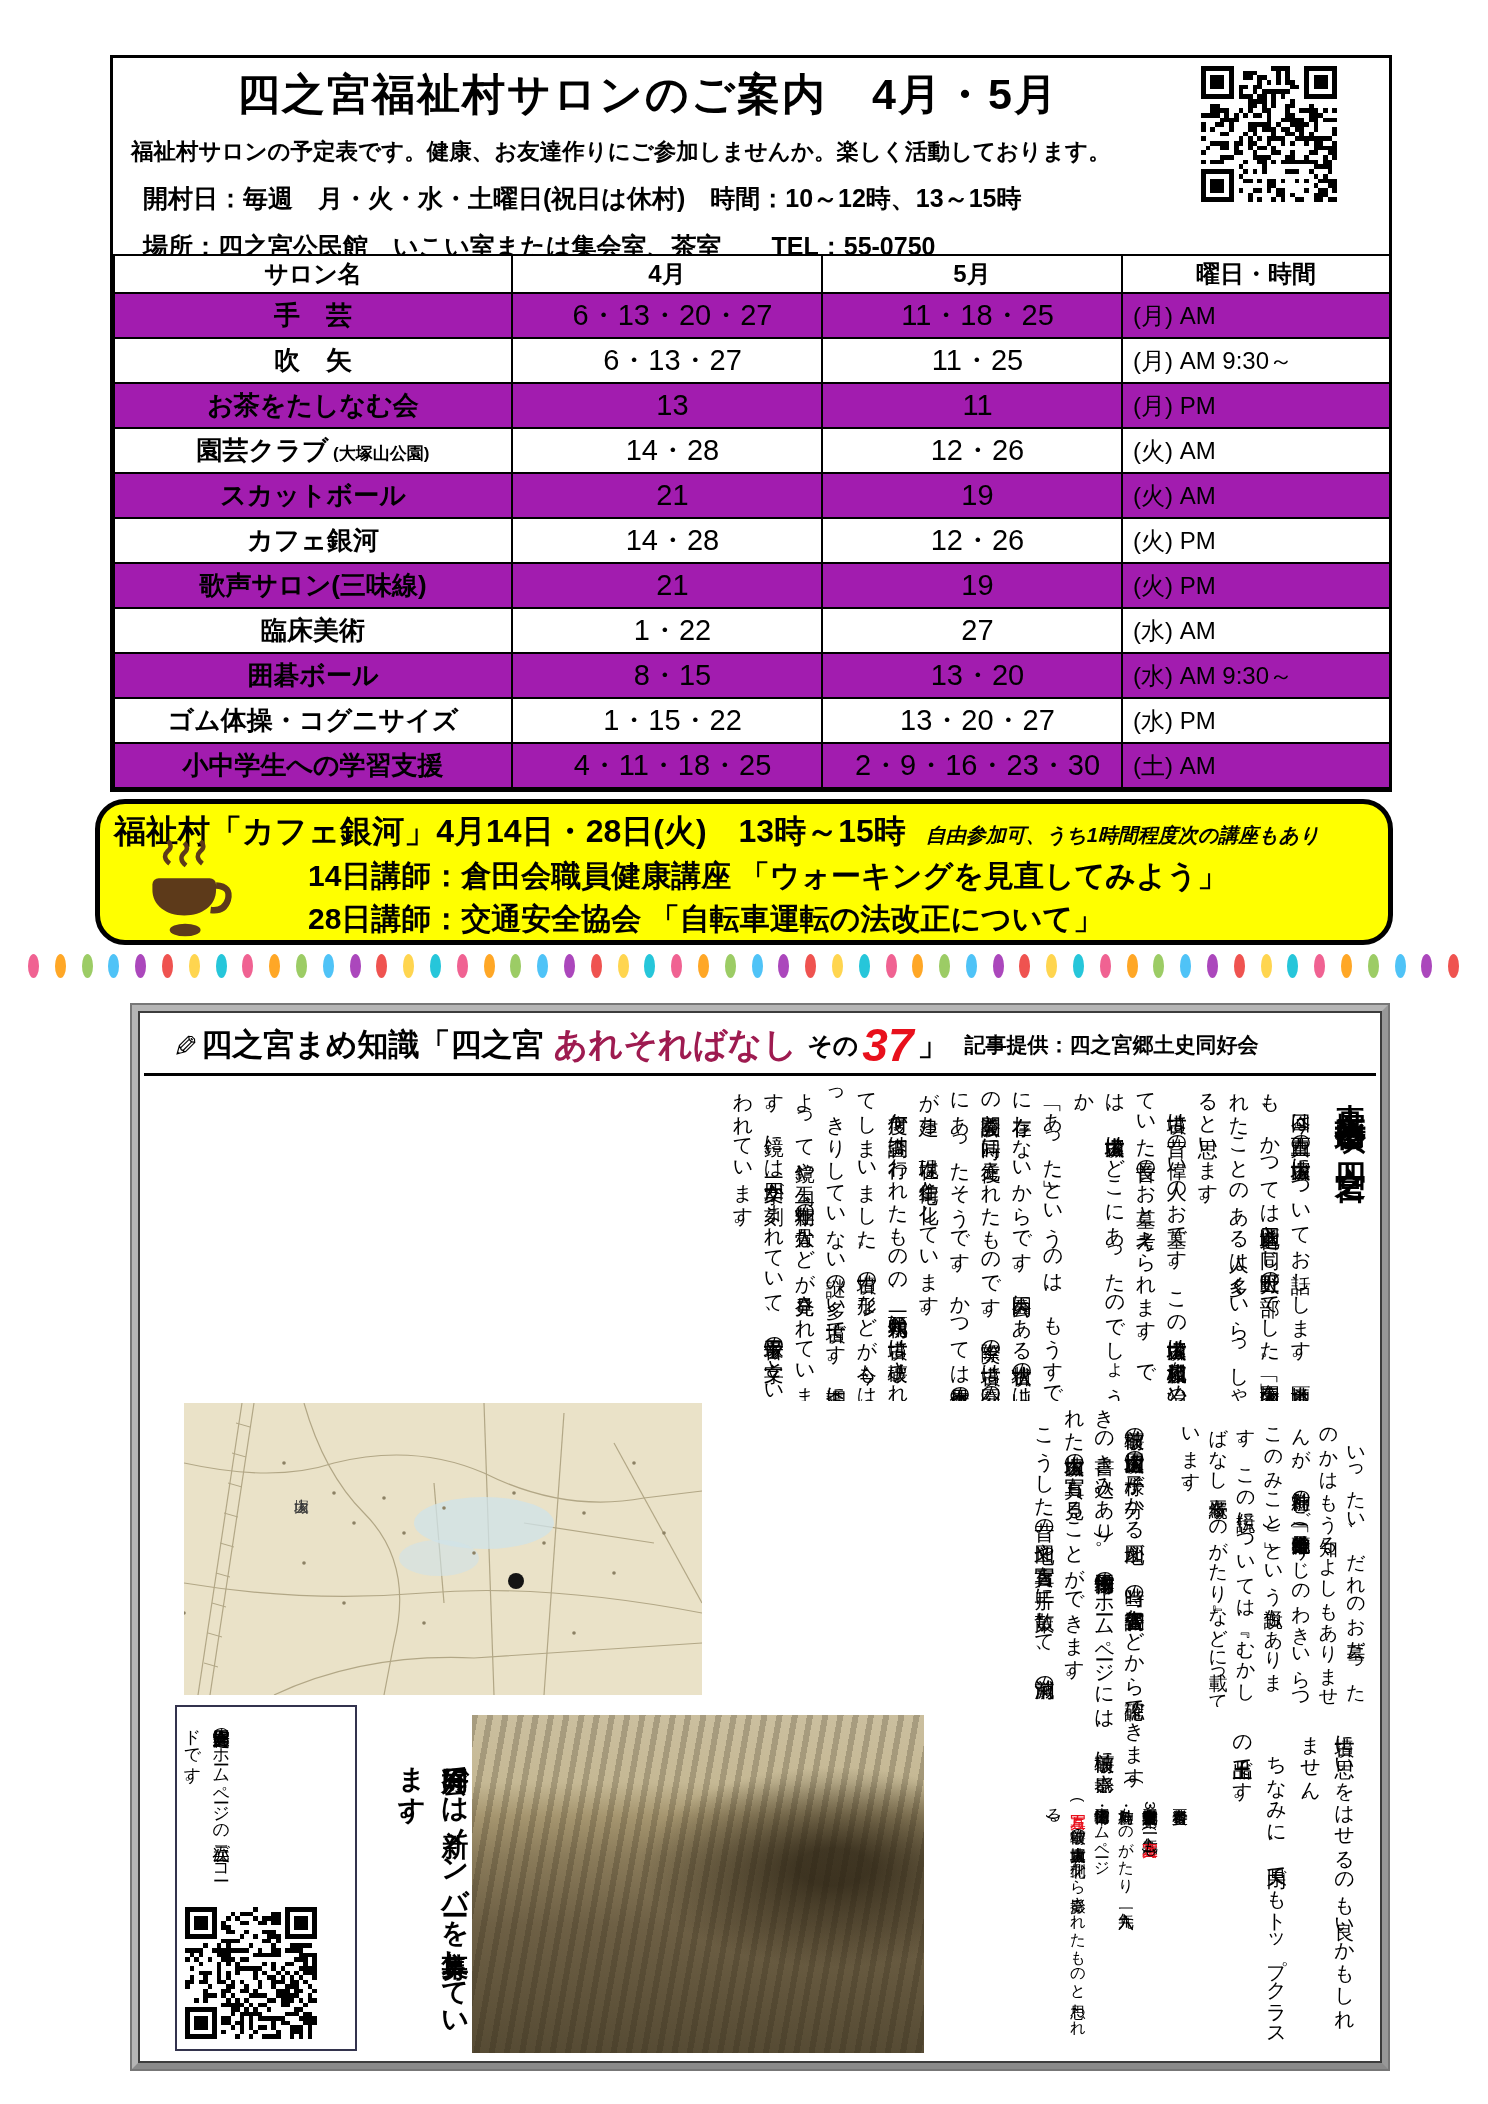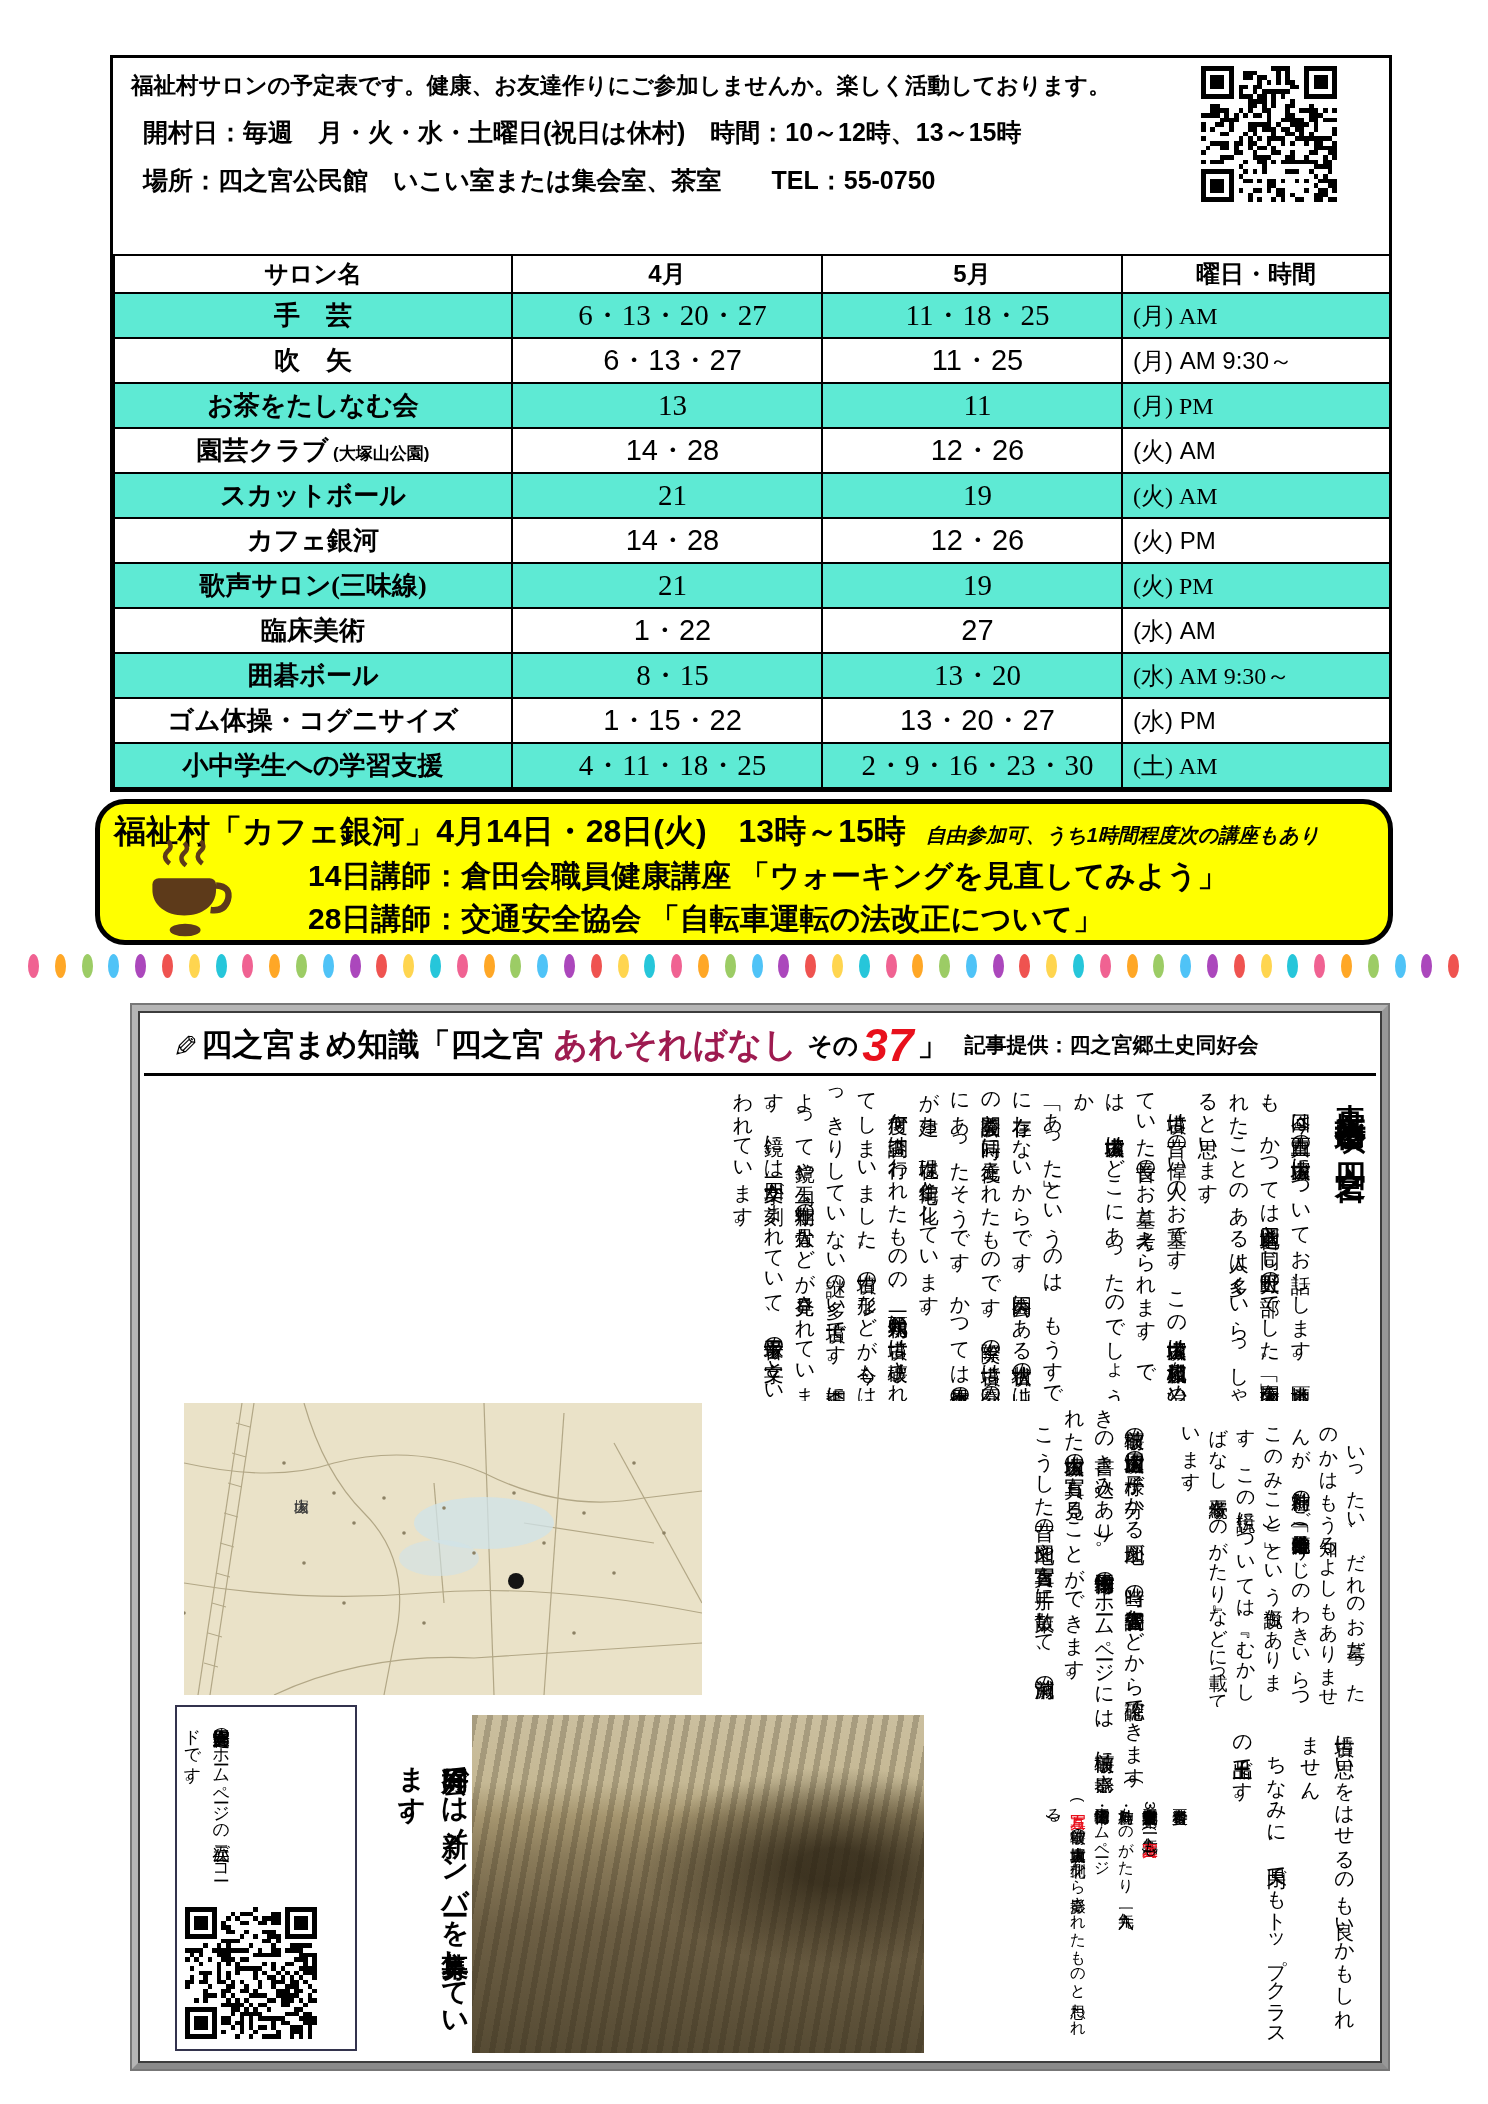--- a/index.html
+++ b/index.html
@@ -18,21 +18,21 @@
   
   .sched{position:absolute;left:0;bottom:0;width:100%;border-collapse:collapse;table-layout:fixed;}
   .sched th,.sched td{border:2px solid #000;box-sizing:border-box;overflow:hidden;white-space:nowrap;}
   .sched th{height:38px;font-size:24px;font-weight:bold;text-align:center;background:#fff;}
   .sched td{height:45px;}
   .col-name{width:398px;} .col-apr{width:310px;} .col-may{width:300px;} .col-day{width:268px;}
   .name-cell{text-align:center;font-size:26px;font-weight:600;}
   .name-cell .note{font-size:17px;font-weight:600;}
   .date-cell{font-size:29px;font-weight:500;padding-left:12px;text-align:center;}
   .day-cell{font-size:24px;font-weight:500;padding-left:10px;text-align:left;}
-  tr.gray td{background:#5eead4;font-family:Liberation Serif, serif;}
+  tr.gray td{background:#a21caf;}
 
   
   .cafe{position:absolute;left:95px;top:799px;width:1298px;height:146px;background:#ffff00;
         border:5px solid #000;border-radius:30px;box-sizing:border-box;overflow:hidden;}
   .cafe-l1{margin:6px 0 0 14px;font-size:32px;font-weight:bold;white-space:nowrap;}
   .cafe-l1 .sm{font-size:20px;font-style:italic;}
   .cafe-l2{margin:2px 0 0 208px;font-size:30px;font-weight:bold;white-space:nowrap;}
   .cafe-l3{margin:2px 0 0 208px;font-size:30px;font-weight:bold;white-space:nowrap;}
   .coffee{position:absolute;left:44px;top:36px;width:95px;height:100px;}
 
@@ -85,20 +85,21 @@
           box-sizing:border-box;}
   .qr-box .cap{writing-mode:vertical-rl;font-size:17px;line-height:1.7;height:168px;margin:10px 8px 0 0;}
   .qr-club{position:absolute;left:8px;bottom:10px;width:132px;height:132px;}
 </style>
 </head>
 <body>
 
 <div class="page">
 
   <div class="main-box">
+    <div class="flyer-title">四之宮福祉村サロンのご案内　4月・5月</div>
     <svg class="qr-head" id="qr1" viewBox="0 0 29 29" shape-rendering="crispEdges">
         <rect width="29" height="29" fill="#fff"></rect>
         <rect x="15" y="0" width="1" height="1" fill="#000"></rect>
         <rect x="16" y="0" width="1" height="1" fill="#000"></rect>
         <rect x="17" y="0" width="1" height="1" fill="#000"></rect>
         <rect x="18" y="0" width="1" height="1" fill="#000"></rect>
         <rect x="9" y="1" width="1" height="1" fill="#000"></rect>
         <rect x="10" y="1" width="1" height="1" fill="#000"></rect>
         <rect x="11" y="1" width="1" height="1" fill="#000"></rect>
         <rect x="16" y="1" width="1" height="1" fill="#000"></rect>

